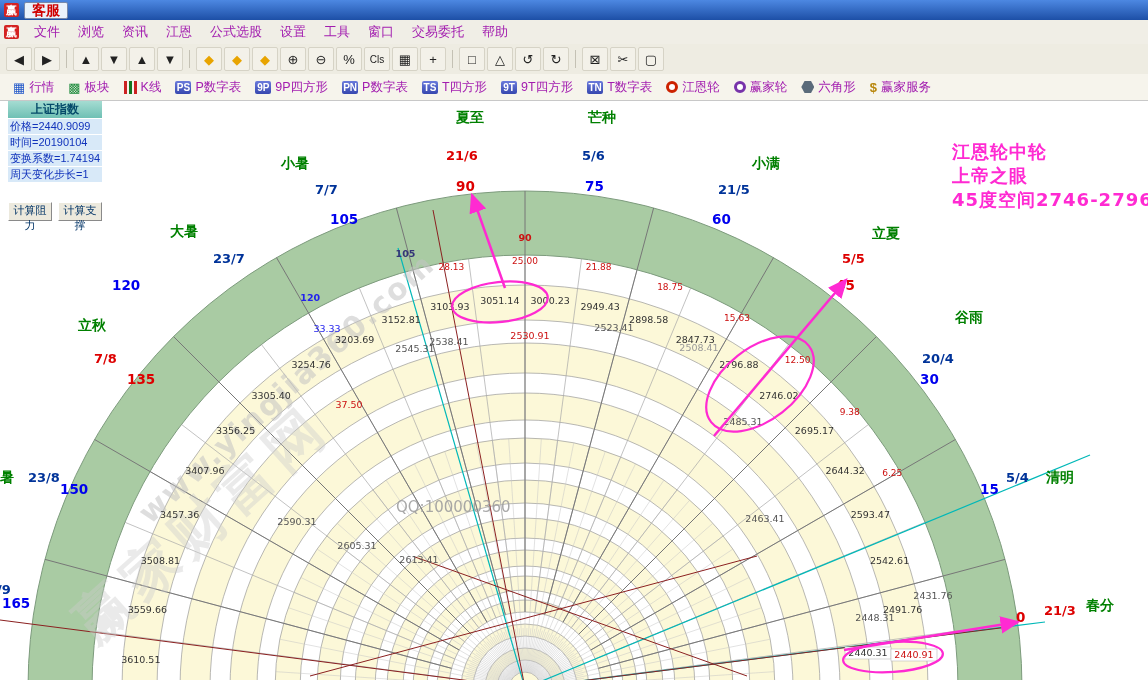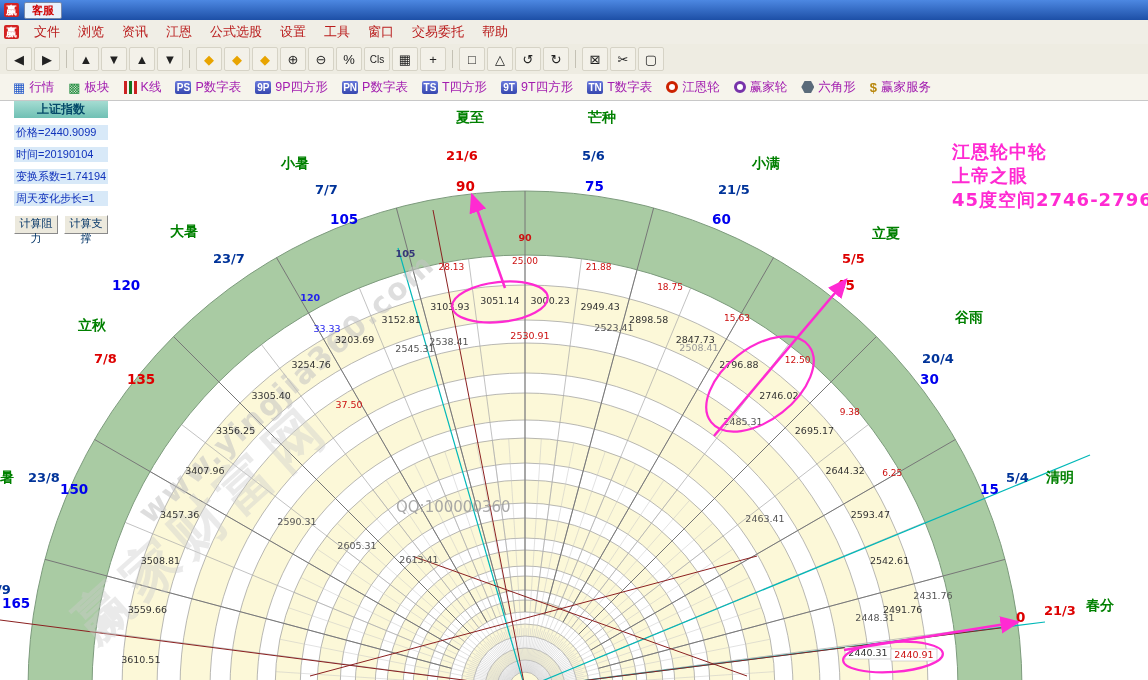--- a/index.html
+++ b/index.html
@@ -4,51 +4,51 @@
 <style>
   html,body{margin:0;padding:0}
   body{width:1148px;height:680px;overflow:hidden;position:relative;background:#fff;
        font-family:"Liberation Sans","DejaVu Sans",sans-serif;}
   
   .titlebar{position:absolute;top:0;left:0;right:0;height:20px;z-index:10;
     background:linear-gradient(to bottom,#4d88e2,#1d4fa6);display:flex;align-items:center;padding:0 4px;}
   .logo{width:15px;height:14px;background:#d42222;color:#fff;font-size:11px;font-weight:bold;
     display:flex;align-items:center;justify-content:center;margin-right:5px;border-radius:2px;flex:0 0 auto}
   .title{color:#fff;font-size:12px;font-weight:bold;flex:1;white-space:nowrap;overflow:hidden}
-  .kf{background:#eaf2fc;border:1px solid #7788aa;color:#d00000;font-size:11px;font-weight:bold;
+  .kf{background:#eaf2fc;border:1px solid #7788aa;color:#d00000;font-size:14px;font-weight:bold;
     padding:0 7px;height:15px;line-height:15px;border-radius:2px;cursor:pointer;flex:0 0 auto}
   .menubar{position:absolute;top:20px;left:0;right:0;height:24px;z-index:10;background:#f0eee6;
     border-bottom:1px solid #d8d5c8;display:flex;align-items:center;padding:0 4px;}
   .mlogo{width:15px;height:14px;background:#d42222;color:#fff;font-size:11px;font-weight:bold;
     display:flex;align-items:center;justify-content:center;margin-right:6px;border-radius:2px}
-  .mi{font-size:13px;color:#b91c1c;padding:0 9px;cursor:pointer;white-space:nowrap}
+  .mi{font-size:13px;color:#a21caf;padding:0 9px;cursor:pointer;white-space:nowrap}
   .toolbar1{position:absolute;top:44px;left:0;right:0;height:30px;z-index:10;background:#eeece2;
     border-bottom:1px solid #ccc9bc;display:flex;align-items:center;padding:0 6px;gap:2px;}
   .tb{width:24px;height:22px;display:flex;align-items:center;justify-content:center;font-size:13px;
     color:#222;background:#f3f1e9;border:1px solid #d6d3c6;border-radius:2px;cursor:pointer}
   .tb.cls{font-size:10px;font-weight:normal}
   .sep{width:1px;height:18px;background:#c4c1b4;margin:0 4px}
   .toolbar2{position:absolute;top:74px;left:0;right:0;height:26px;z-index:10;background:#f6f4ec;
     border-bottom:1px solid #c8c8c8;display:flex;align-items:center;padding:0 6px;}
   .t2{display:flex;align-items:center;gap:4px;padding:0 7px;font-size:12.5px;color:#222;cursor:pointer;white-space:nowrap}
   .t2l{color:#a21caf}
   .badge{width:16px;height:13px;background:linear-gradient(#6b7bdc,#3647af);color:#fff;font-size:10px;
     font-weight:bold;display:flex;align-items:center;justify-content:center;border-radius:2px}
   .gicon{font-size:13px;line-height:13px}
   .ringicon{width:12px;height:12px;border-radius:50%;border:3px solid #cc2200;box-sizing:border-box;background:#fff}
   .hexicon{width:13px;height:12px;background:#5a6b7a;clip-path:polygon(25% 0,75% 0,100% 50%,75% 100%,25% 100%,0 50%)}
   .kicon{width:13px;height:13px;background:linear-gradient(90deg,#cc2222 0 3px,#f6f4ec 3px 5px,#117722 5px 8px,#f6f4ec 8px 10px,#cc2222 10px 13px)}
   .dollar{color:#b8860b;font-weight:bold;font-size:13px}
   
-  .panel{position:absolute;left:14px;top:101px;width:94px;z-index:9}
+  .panel{position:absolute;left:8px;top:101px;width:94px;z-index:9}
   .ptitle{background:linear-gradient(#a5dcd2,#6fc0b4);color:#054a6a;font-weight:bold;text-align:center;
     height:17px;line-height:17px;font-size:12px}
-  .prow{background:#d8e9f8;color:#1133bb;height:15px;line-height:15px;padding-left:2px;margin-top:7px;
+  .prow{background:#d8e9f8;color:#1133bb;height:15px;line-height:15px;padding-left:2px;margin-top:1px;
     font-size:11px;white-space:nowrap;overflow:hidden}
-  .pbtns{display:flex;gap:6px;margin-top:9px}
+  .pbtns{display:flex;gap:6px;margin-top:20px}
   .pbtn{flex:1;height:19px;background:#ece9dd;border:1px solid #8a8a8a;border-top-color:#fff;
     border-left-color:#fff;font-size:11px;color:#003366;cursor:pointer;font-family:inherit;padding:0}
   
   #wheel{position:absolute;left:0;top:0;z-index:1}
   #wheel text{font-family:"DejaVu Sans","Liberation Sans",sans-serif}
 </style>
 </head>
 <body>
 
 <div class="titlebar">

